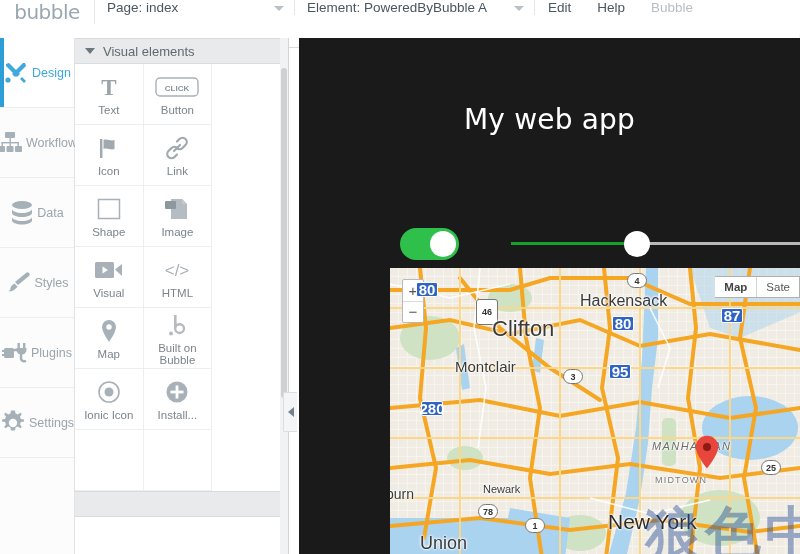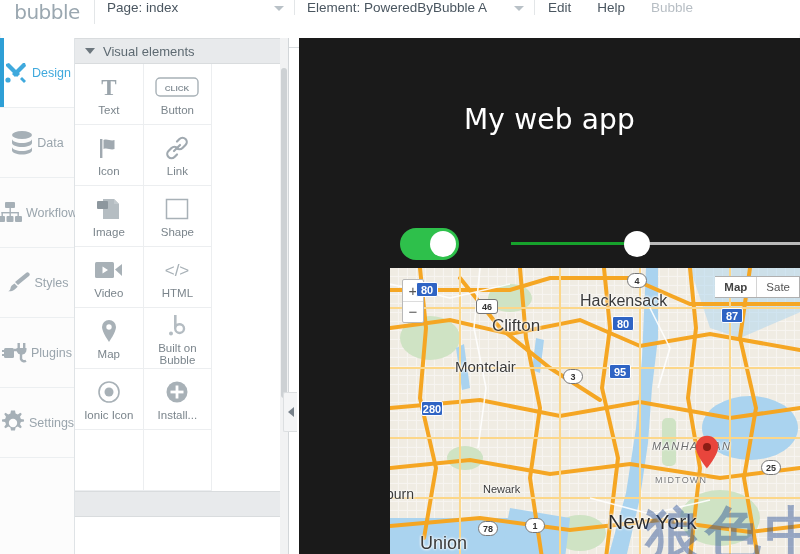--- a/index.html
+++ b/index.html
@@ -172,29 +172,29 @@
   .pin {
     position:absolute; left:305px; top:167px; width:24px; height:34px;
   }
   .lbl {
     position:absolute; white-space:nowrap;
     font-family:"Liberation Sans", sans-serif;
     color:#3a3a3a; text-shadow:0 0 3px #fff,0 0 3px #fff,0 0 2px #fff;
   }
   .shield {
     position:absolute; display:flex; align-items:center; justify-content:center;
-    font-size:11px; font-weight:bold; color:#fff;
+    font-size:15px; font-weight:bold; color:#fff;
     background:#2f64c4; border:1px solid #fff; border-radius:2px;
     width:22px; height:15px; font-family:"Liberation Sans", sans-serif;
   }
   .shield-us {
     position:absolute; display:flex; align-items:center; justify-content:center;
     font-size:9px; font-weight:bold; color:#333;
     background:#fff; border:1px solid #777; border-radius:3px;
-    width:22px; height:15px;text-align:center;
+    width:22px; height:26px;text-align:center;
   }
   .shield-oval {
     position:absolute; display:flex; align-items:center; justify-content:center;
     font-size:9px; font-weight:bold; color:#333;
     background:#fff; border:1px solid #777; border-radius:9px;
     width:20px; height:15px;
   }
   
   .watermark {
     position:absolute; left:255px; top:235px; width:246px; height:95px;
@@ -234,33 +234,20 @@
         <svg width="26" height="26" viewBox="0 0 26 26">
           <g fill="#3fa9dd">
             <path d="M3 4 L6 3 L17 14 L14 17 L3 6 Z"></path>
             <path d="M22 3 L23 6 L12 17 L9 14 L20 3 Z"></path>
             <circle cx="5" cy="20" r="2.6"></circle>
             <path d="M19 17 l4 4 -2 2 -4 -4z"></path>
           </g>
         </svg>
       </span>
       <span>Design</span>
-    </div>
-
-    <div class="rail-item">
-      <span class="ri-ico">
-        <svg width="24" height="26" viewBox="0 0 24 26">
-          <g fill="#a6b0b7">
-            <ellipse cx="12" cy="5" rx="10" ry="4"></ellipse>
-            <path d="M2 9 c0 2.2 4.5 4 10 4s10-1.8 10-4 v4 c0 2.2 -4.5 4 -10 4 s-10-1.8-10-4 z"></path>
-            <path d="M2 17 c0 2.2 4.5 4 10 4s10-1.8 10-4 v3.5 c0 2.2 -4.5 4 -10 4 s-10-1.8-10-4 z"></path>
-          </g>
-        </svg>
-      </span>
-      <span>Data</span>
     </div>
 
     <div class="rail-item">
       <span class="ri-ico">
         <svg width="26" height="24" viewBox="0 0 26 24">
           <g fill="#a6b0b7">
             <rect x="8" y="1" width="10" height="6" rx="1"></rect>
             <rect x="1" y="15" width="7" height="6" rx="1"></rect>
             <rect x="9.5" y="15" width="7" height="6" rx="1"></rect>
             <rect x="18" y="15" width="7" height="6" rx="1"></rect>
@@ -270,20 +257,33 @@
             <rect x="12.5" y="11" width="1.4" height="4"></rect>
             <rect x="20.5" y="11" width="1.4" height="4"></rect>
           </g>
         </svg>
       </span>
       <span>Workflow</span>
     </div>
 
     <div class="rail-item">
       <span class="ri-ico">
+        <svg width="24" height="26" viewBox="0 0 24 26">
+          <g fill="#a6b0b7">
+            <ellipse cx="12" cy="5" rx="10" ry="4"></ellipse>
+            <path d="M2 9 c0 2.2 4.5 4 10 4s10-1.8 10-4 v4 c0 2.2 -4.5 4 -10 4 s-10-1.8-10-4 z"></path>
+            <path d="M2 17 c0 2.2 4.5 4 10 4s10-1.8 10-4 v3.5 c0 2.2 -4.5 4 -10 4 s-10-1.8-10-4 z"></path>
+          </g>
+        </svg>
+      </span>
+      <span>Data</span>
+    </div>
+
+    <div class="rail-item">
+      <span class="ri-ico">
         <svg width="26" height="24" viewBox="0 0 26 24">
           <g fill="#a6b0b7">
             <path d="M24 2 c1 1 1 2 0 3 L13 14 l-3 -3 L21 2 c1 -1 2 -1 3 0z"></path>
             <path d="M9.5 12.5 l3.2 3.2 -3 2.8 c-1.6 1.6 -4.5 2 -6.5 1.8 c1.5 -0.6 2.1 -1.6 2.3 -3 c0.2 -1.7 1.3 -3.3 4 -4.8z"></path>
           </g>
         </svg>
       </span>
       <span>Styles</span>
     </div>
 
@@ -366,52 +366,52 @@
                 <path d="M13 5.5 l2.5 -2.5 a4.2 4.2 0 0 1 6 6 l-3 3 a4.2 4.2 0 0 1 -6 0"></path>
                 <path d="M13 18.5 l-2.5 2.5 a4.2 4.2 0 0 1 -6 -6 l3 -3 a4.2 4.2 0 0 1 6 0"></path>
               </g>
             </svg>
           </span>
           <span class="c-lab">Link</span>
         </div>
 
         <div class="cell">
           <span class="c-ico">
+            <svg width="24" height="22" viewBox="0 0 24 22">
+              <rect x="1.5" y="1.5" width="21" height="19" fill="none" stroke="#a8b1b7" stroke-width="1.5"></rect>
+            </svg>
+          </span>
+          <span class="c-lab">Shape</span>
+        </div>
+
+        <div class="cell">
+          <span class="c-ico">
             <svg width="26" height="24" viewBox="0 0 26 24">
               <g fill="#a8b1b7">
                 <path d="M7 2 h11 l5 5 v15 h-16z" opacity="0.85"></path>
                 <rect x="1" y="4" width="11" height="8" rx="1" fill="#8d979e"></rect>
                 <path d="M18 2 l5 5 h-5z" fill="#c3cace"></path>
               </g>
             </svg>
           </span>
           <span class="c-lab">Image</span>
         </div>
 
-        <div class="cell">
-          <span class="c-ico">
-            <svg width="24" height="22" viewBox="0 0 24 22">
-              <rect x="1.5" y="1.5" width="21" height="19" fill="none" stroke="#a8b1b7" stroke-width="1.5"></rect>
-            </svg>
-          </span>
-          <span class="c-lab">Shape</span>
-        </div>
-
 
         <div class="cell">
           <span class="c-ico">
             <svg width="28" height="20" viewBox="0 0 28 20">
               <g fill="#a8b1b7">
                 <rect x="0" y="2" width="19" height="16" rx="1.5"></rect>
                 <path d="M20 9.5 L27 4 v12 z"></path>
               </g>
               <path d="M7.5 6.5 L13 10 L7.5 13.5z" fill="#fff"></path>
             </svg>
           </span>
-          <span class="c-lab">Video</span>
+          <span class="c-lab">Visual</span>
         </div>
 
         <div class="cell">
           <span class="c-ico">
             <svg width="34" height="22" viewBox="0 0 34 22">
               <text x="17" y="17" font-family="'Liberation Sans',sans-serif" font-size="17" fill="#a8b1b7" text-anchor="middle">&lt;/&gt;</text>
             </svg>
           </span>
           <span class="c-lab">HTML</span>
         </div>
@@ -565,23 +565,23 @@
       <div class="shield" style="left:26px;  top:14px;">80</div>
       <div class="shield-us" style="left:86px;  top:31px;">46</div>
       <div class="shield" style="left:31px;  top:133px;">280</div>
       <div class="shield-oval" style="left:173px; top:101px;">3</div>
       <div class="shield-oval" style="left:237px; top:5px;">4</div>
       <div class="shield" style="left:222px; top:48px;">80</div>
       <div class="shield" style="left:219px; top:96px;">95</div>
       <div class="shield" style="left:331px; top:40px;">87</div>
       <div class="shield-oval" style="left:371px; top:192px;">25</div>
       <div class="shield-oval" style="left:135px; top:250px;">1</div>
-      <div class="shield-oval" style="left:88px;  top:253px;">78</div>
-
-      <div class="lbl" style="left:102px; top:48px;  font-size:17px;">Clifton</div>
+      <div class="shield-oval" style="left:88px;  top:236px;">78</div>
+
+      <div class="lbl" style="left:102px; top:48px;  font-size:22px;">Clifton</div>
       <div class="lbl" style="left:190px; top:24px;  font-size:16px;">Hackensack</div>
       <div class="lbl" style="left:65px;  top:90px;  font-size:15px;">Montclair</div>
       <div class="lbl" style="left:262px; top:172px; font-size:11px; letter-spacing:1.4px; font-style:italic; color:#6d6d6d;">MANHATTAN</div>
       <div class="lbl" style="left:265px; top:207px; font-size:9px; letter-spacing:1.2px; color:#7a7a7a;">MIDTOWN</div>
       <div class="lbl" style="left:218px; top:242px; font-size:21px; color:#2b2b2b;">New York</div>
 
       <div class="lbl" style="left:93px;  top:215px; font-size:11px;">Newark</div>
       <div class="lbl" style="left:30px;  top:265px; font-size:18px;">Union</div>
 
       <div class="lbl" style="left:-4px;  top:218px; font-size:14px;">burn</div>

